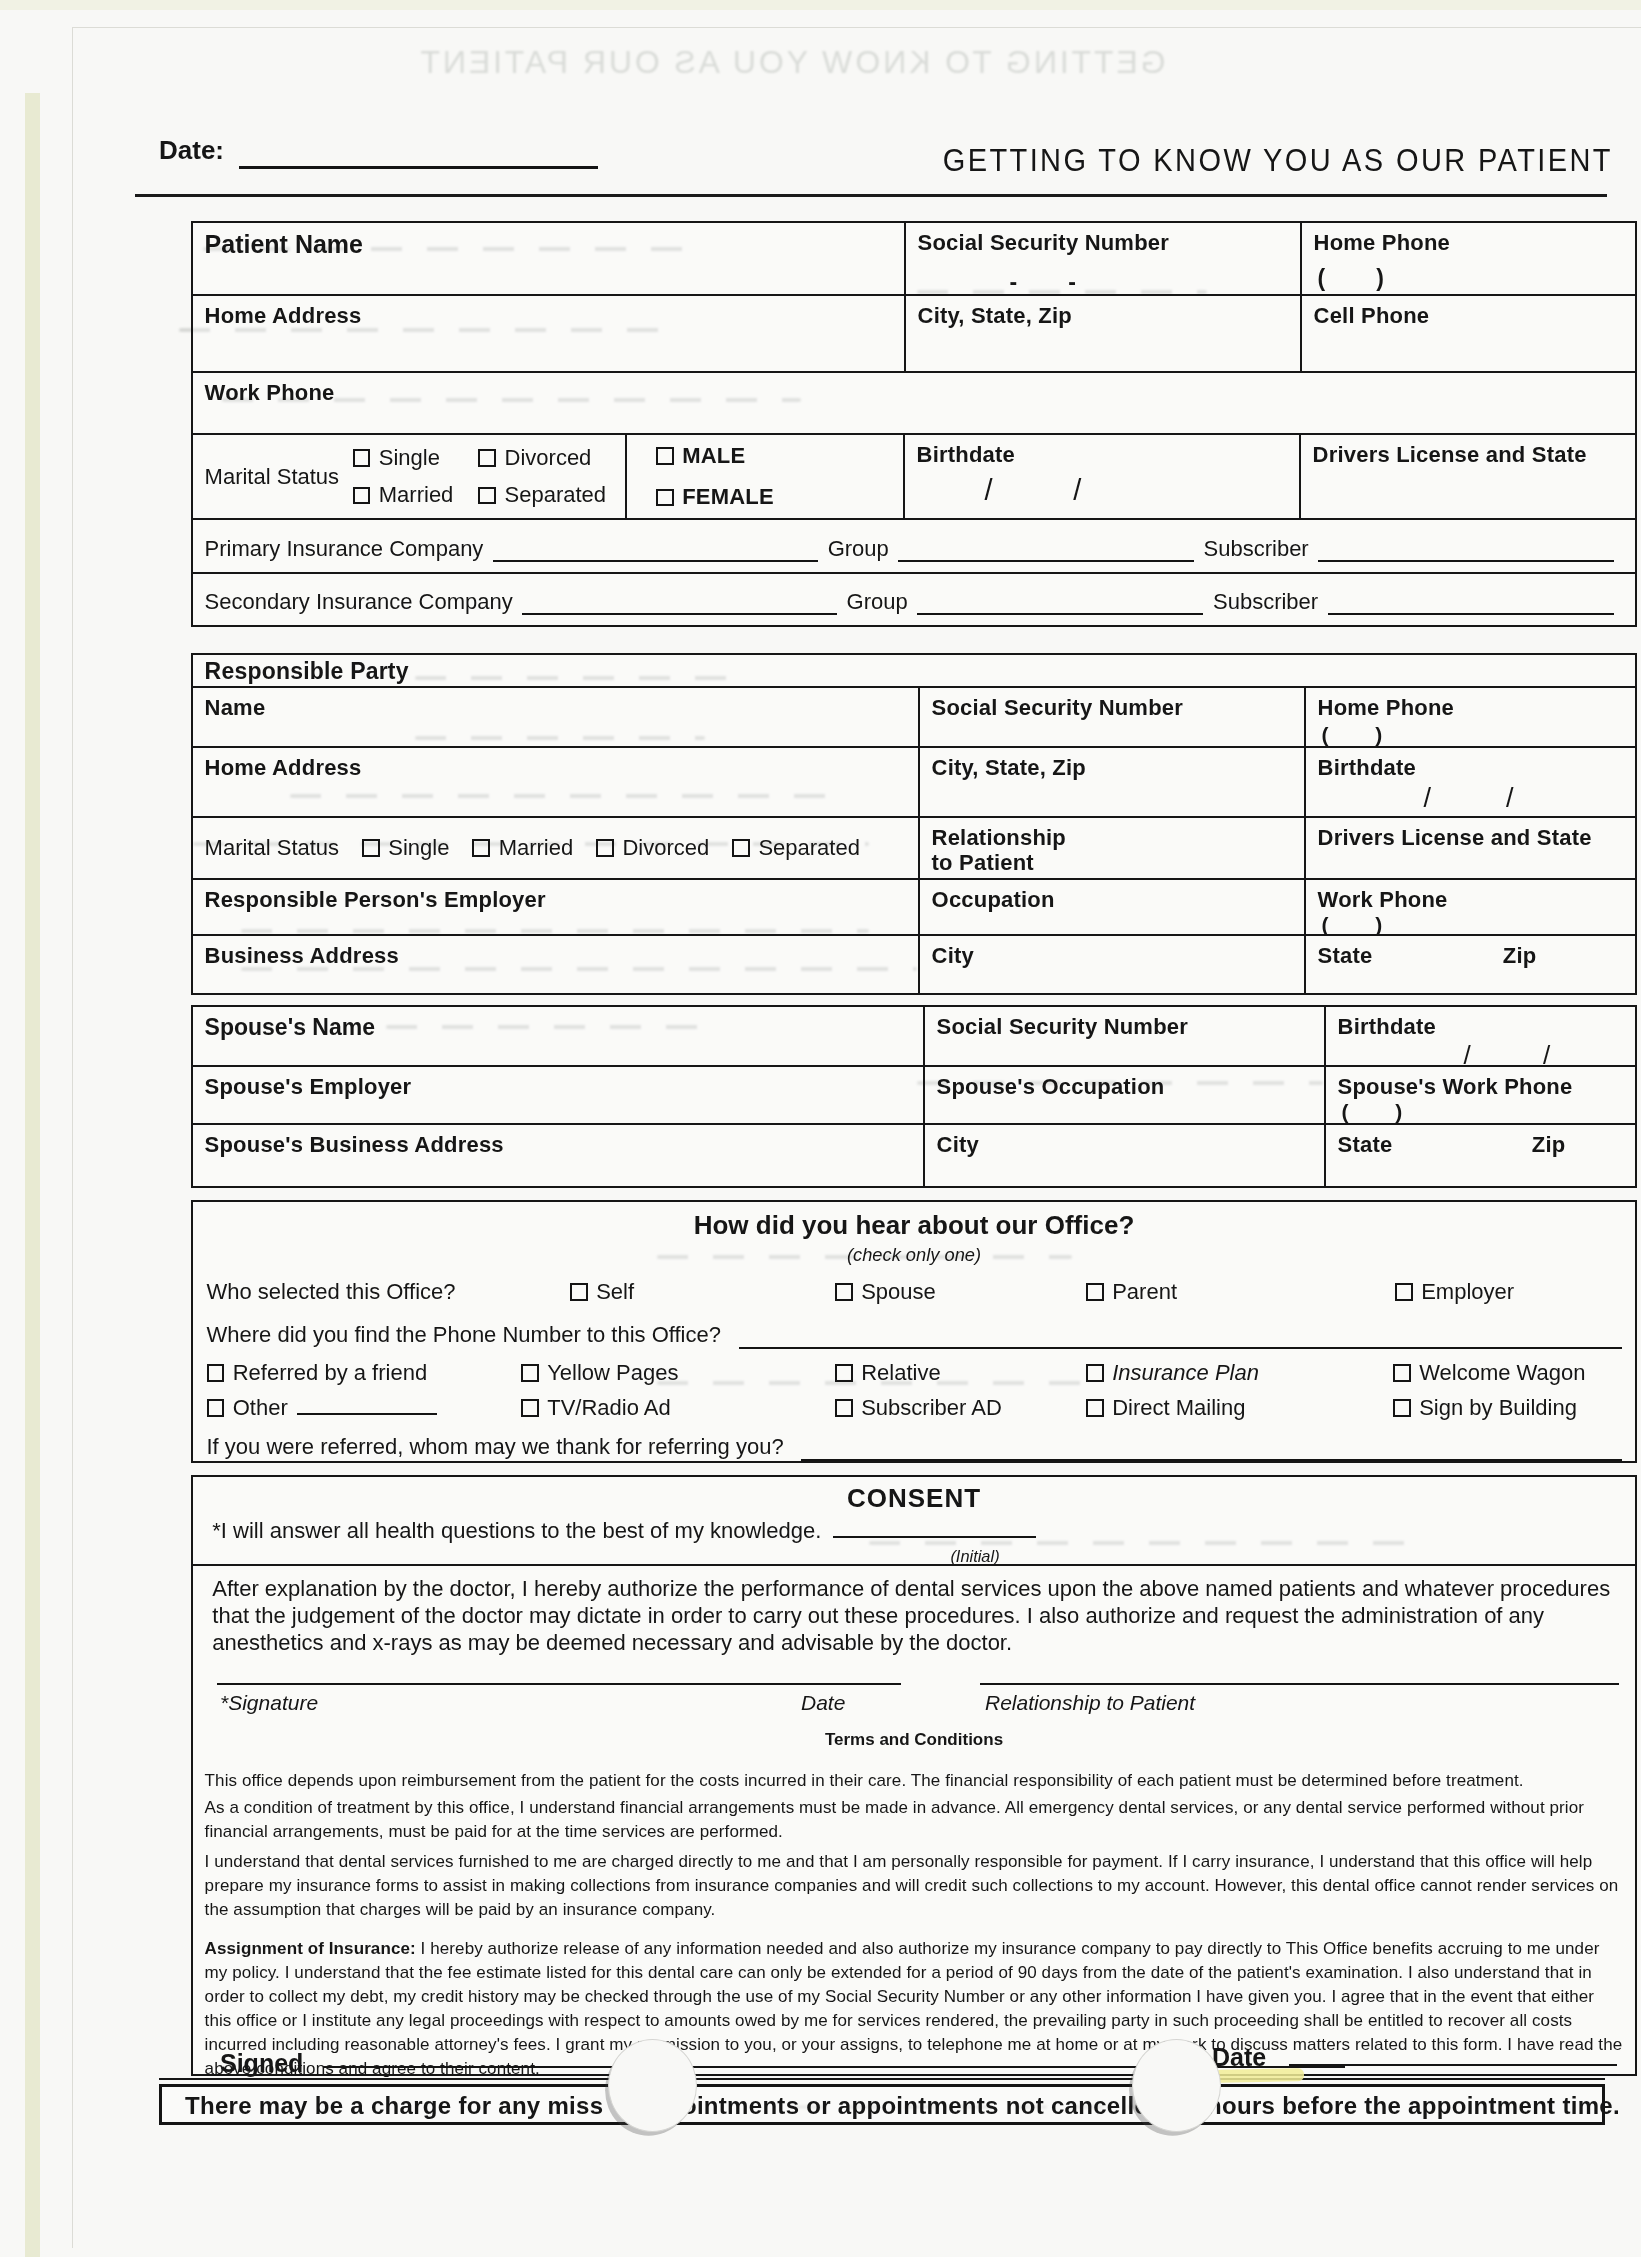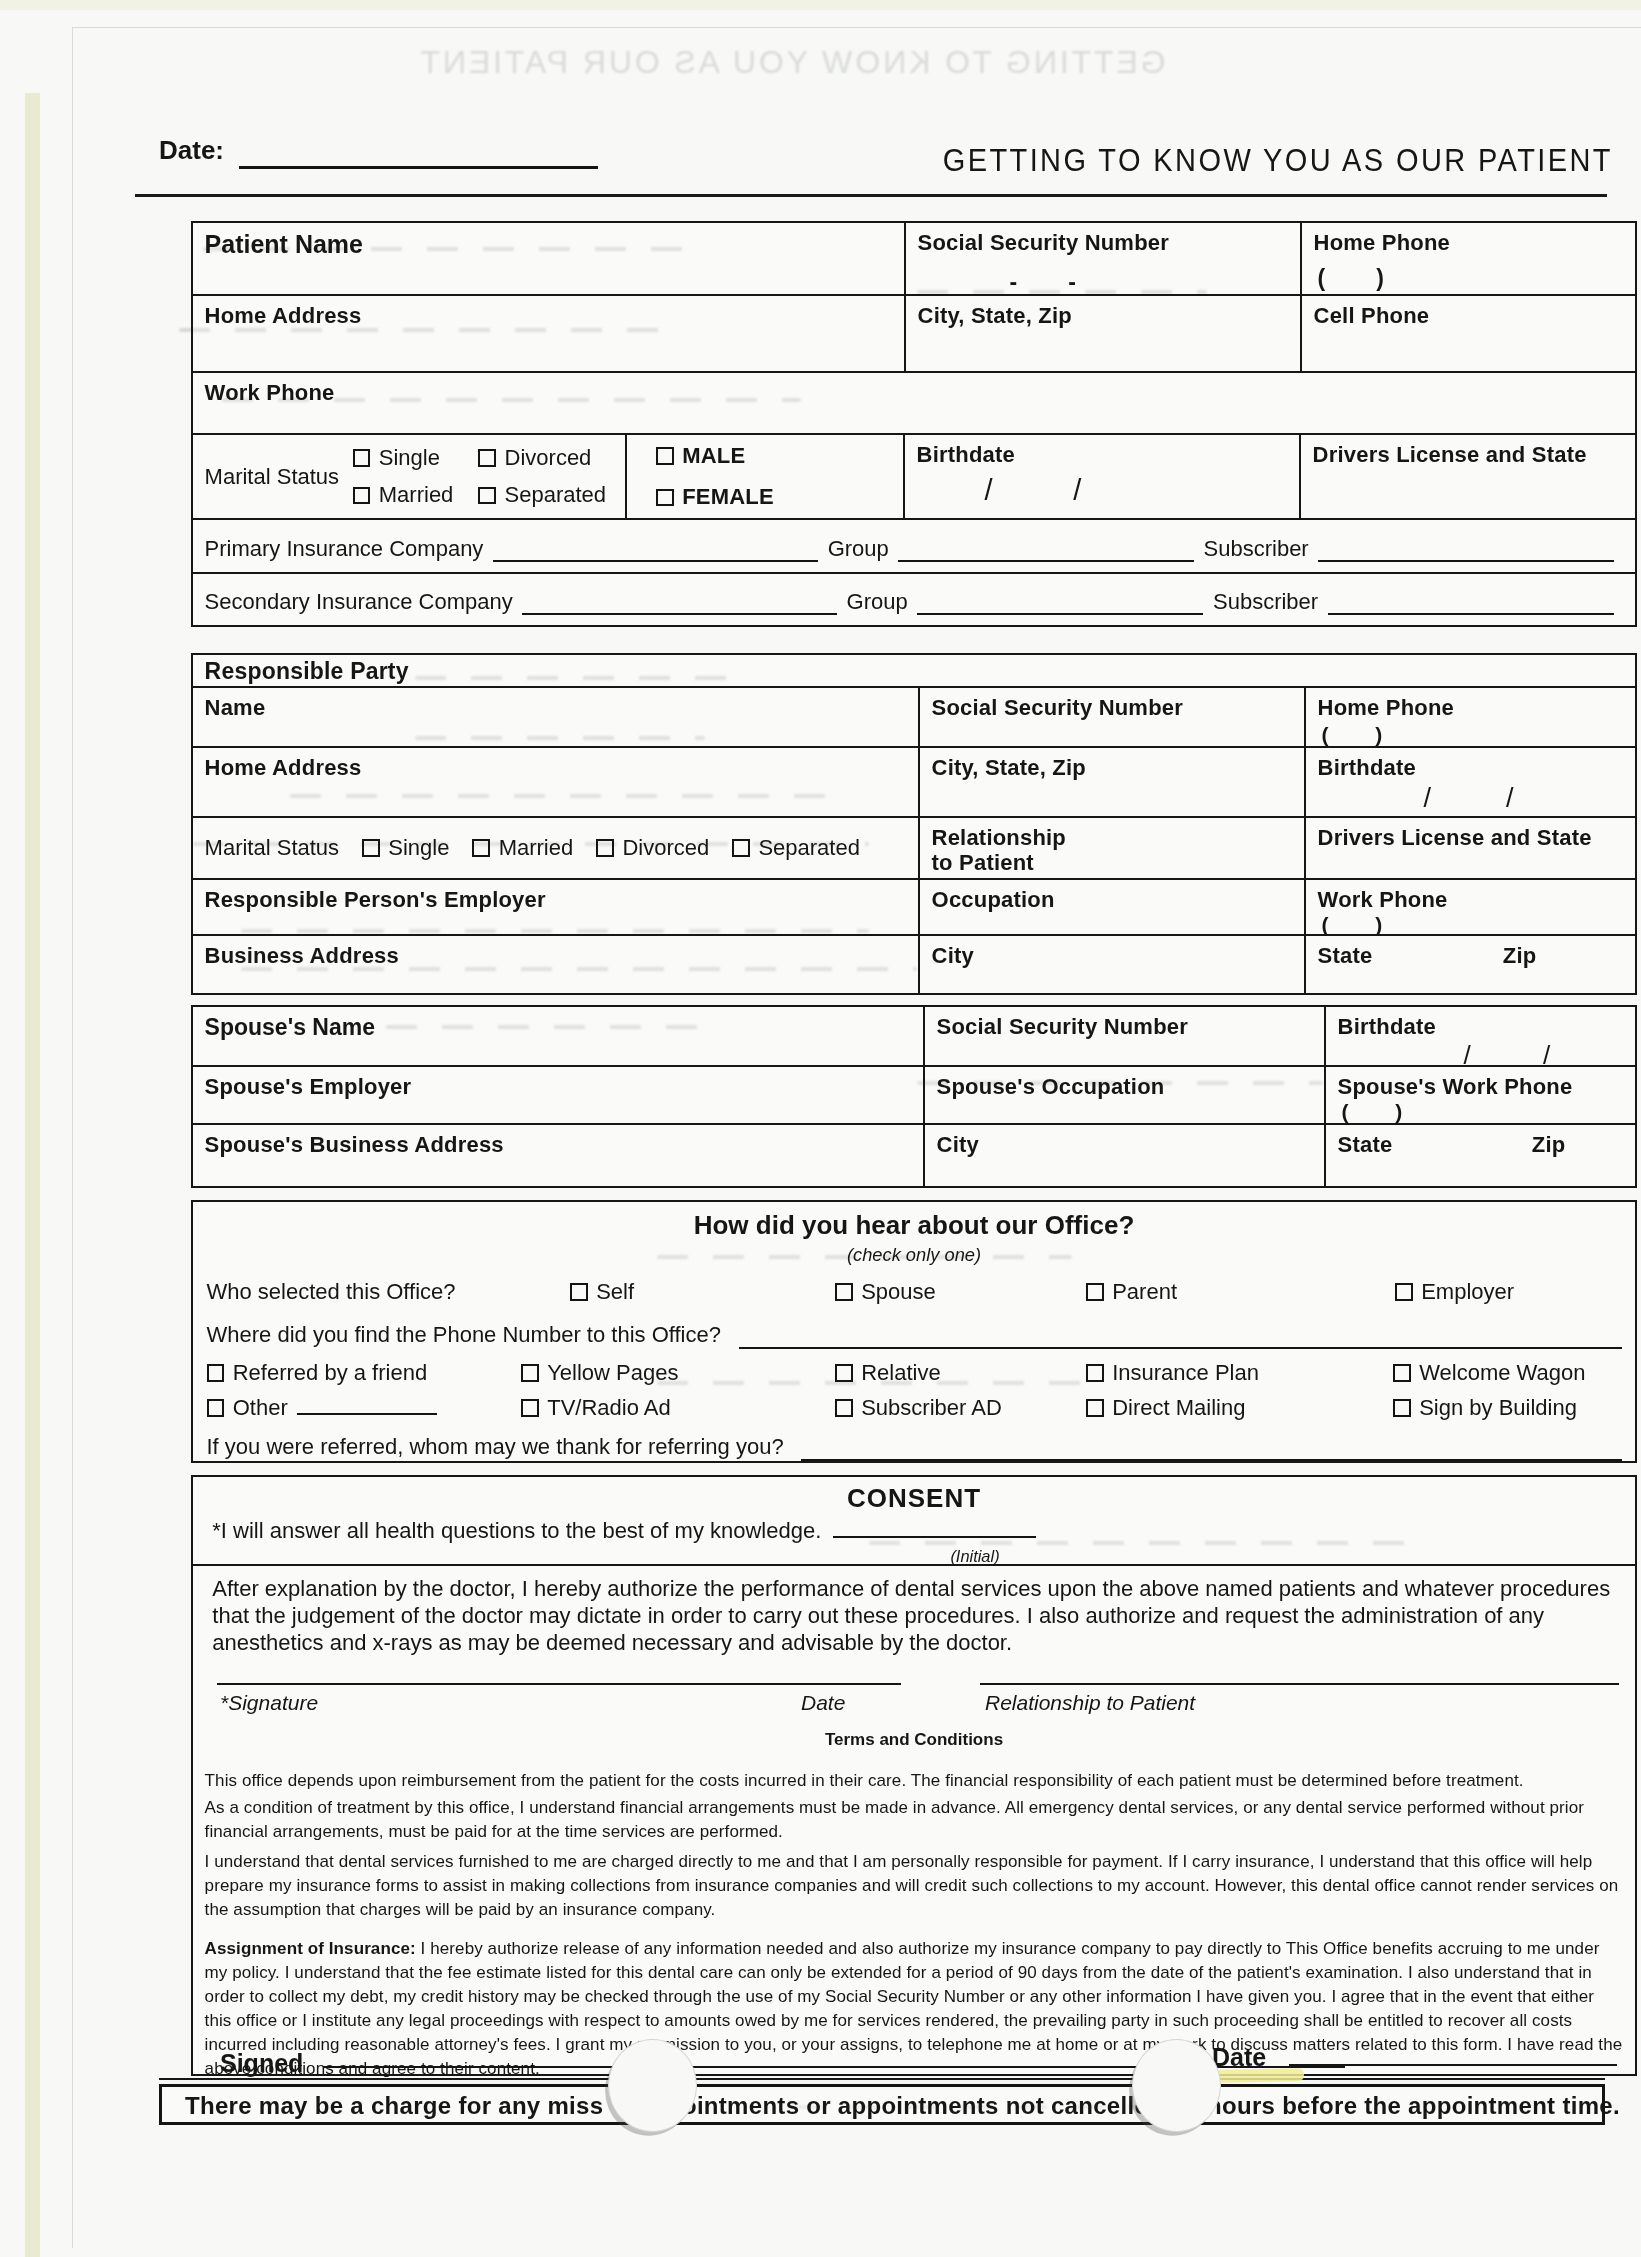--- a/index.html
+++ b/index.html
@@ -234,21 +234,21 @@
     <div class="abs" style="left:642px;top:77px;"><span class="cbx"></span><span class="cbl">Spouse</span></div>
     <div class="abs" style="left:893px;top:77px;"><span class="cbx"></span><span class="cbl">Parent</span></div>
     <div class="abs" style="left:1202px;top:77px;"><span class="cbx"></span><span class="cbl">Employer</span></div>
 
     <div class="abs cbl" style="left:13.5px;top:120px;">Where did you find the Phone Number to this Office?</div>
     <div class="abs fill-line" style="left:546px;top:120px;width:883px;height:25px;"></div>
 
     <div class="abs" style="left:13.5px;top:158px;"><span class="cbx"></span><span class="cbl">Referred by a friend</span></div>
     <div class="abs" style="left:328px;top:158px;"><span class="cbx"></span><span class="cbl">Yellow Pages</span></div>
     <div class="abs" style="left:642px;top:158px;"><span class="cbx"></span><span class="cbl">Relative</span></div>
-    <div class="abs" style="left:893px;top:158px;"><span class="cbx"></span><span class="cbl">Insurance Plan</span></div>
+    <div class="abs" style="left:893px;top:158px;font-style:italic;"><span class="cbx"></span><span class="cbl">Insurance Plan</span></div>
     <div class="abs" style="left:1200px;top:158px;"><span class="cbx"></span><span class="cbl">Welcome Wagon</span></div>
 
     <div class="abs" style="left:13.5px;top:193px;"><span class="cbx"></span><span class="cbl">Other</span><span class="fill-line" style="display:inline-block;width:140px;margin-left:9.7px;"></span></div>
     <div class="abs" style="left:328px;top:193px;"><span class="cbx"></span><span class="cbl">TV/Radio Ad</span></div>
     <div class="abs" style="left:642px;top:193px;"><span class="cbx"></span><span class="cbl">Subscriber AD</span></div>
     <div class="abs" style="left:893px;top:193px;"><span class="cbx"></span><span class="cbl">Direct Mailing</span></div>
     <div class="abs" style="left:1200px;top:193px;"><span class="cbx"></span><span class="cbl">Sign by Building</span></div>
 
     <div class="abs cbl" style="left:13.5px;top:232px;">If you were referred, whom may we thank for referring you?</div>
     <div class="abs fill-line" style="left:608px;top:232px;width:821px;height:25px;"></div>

